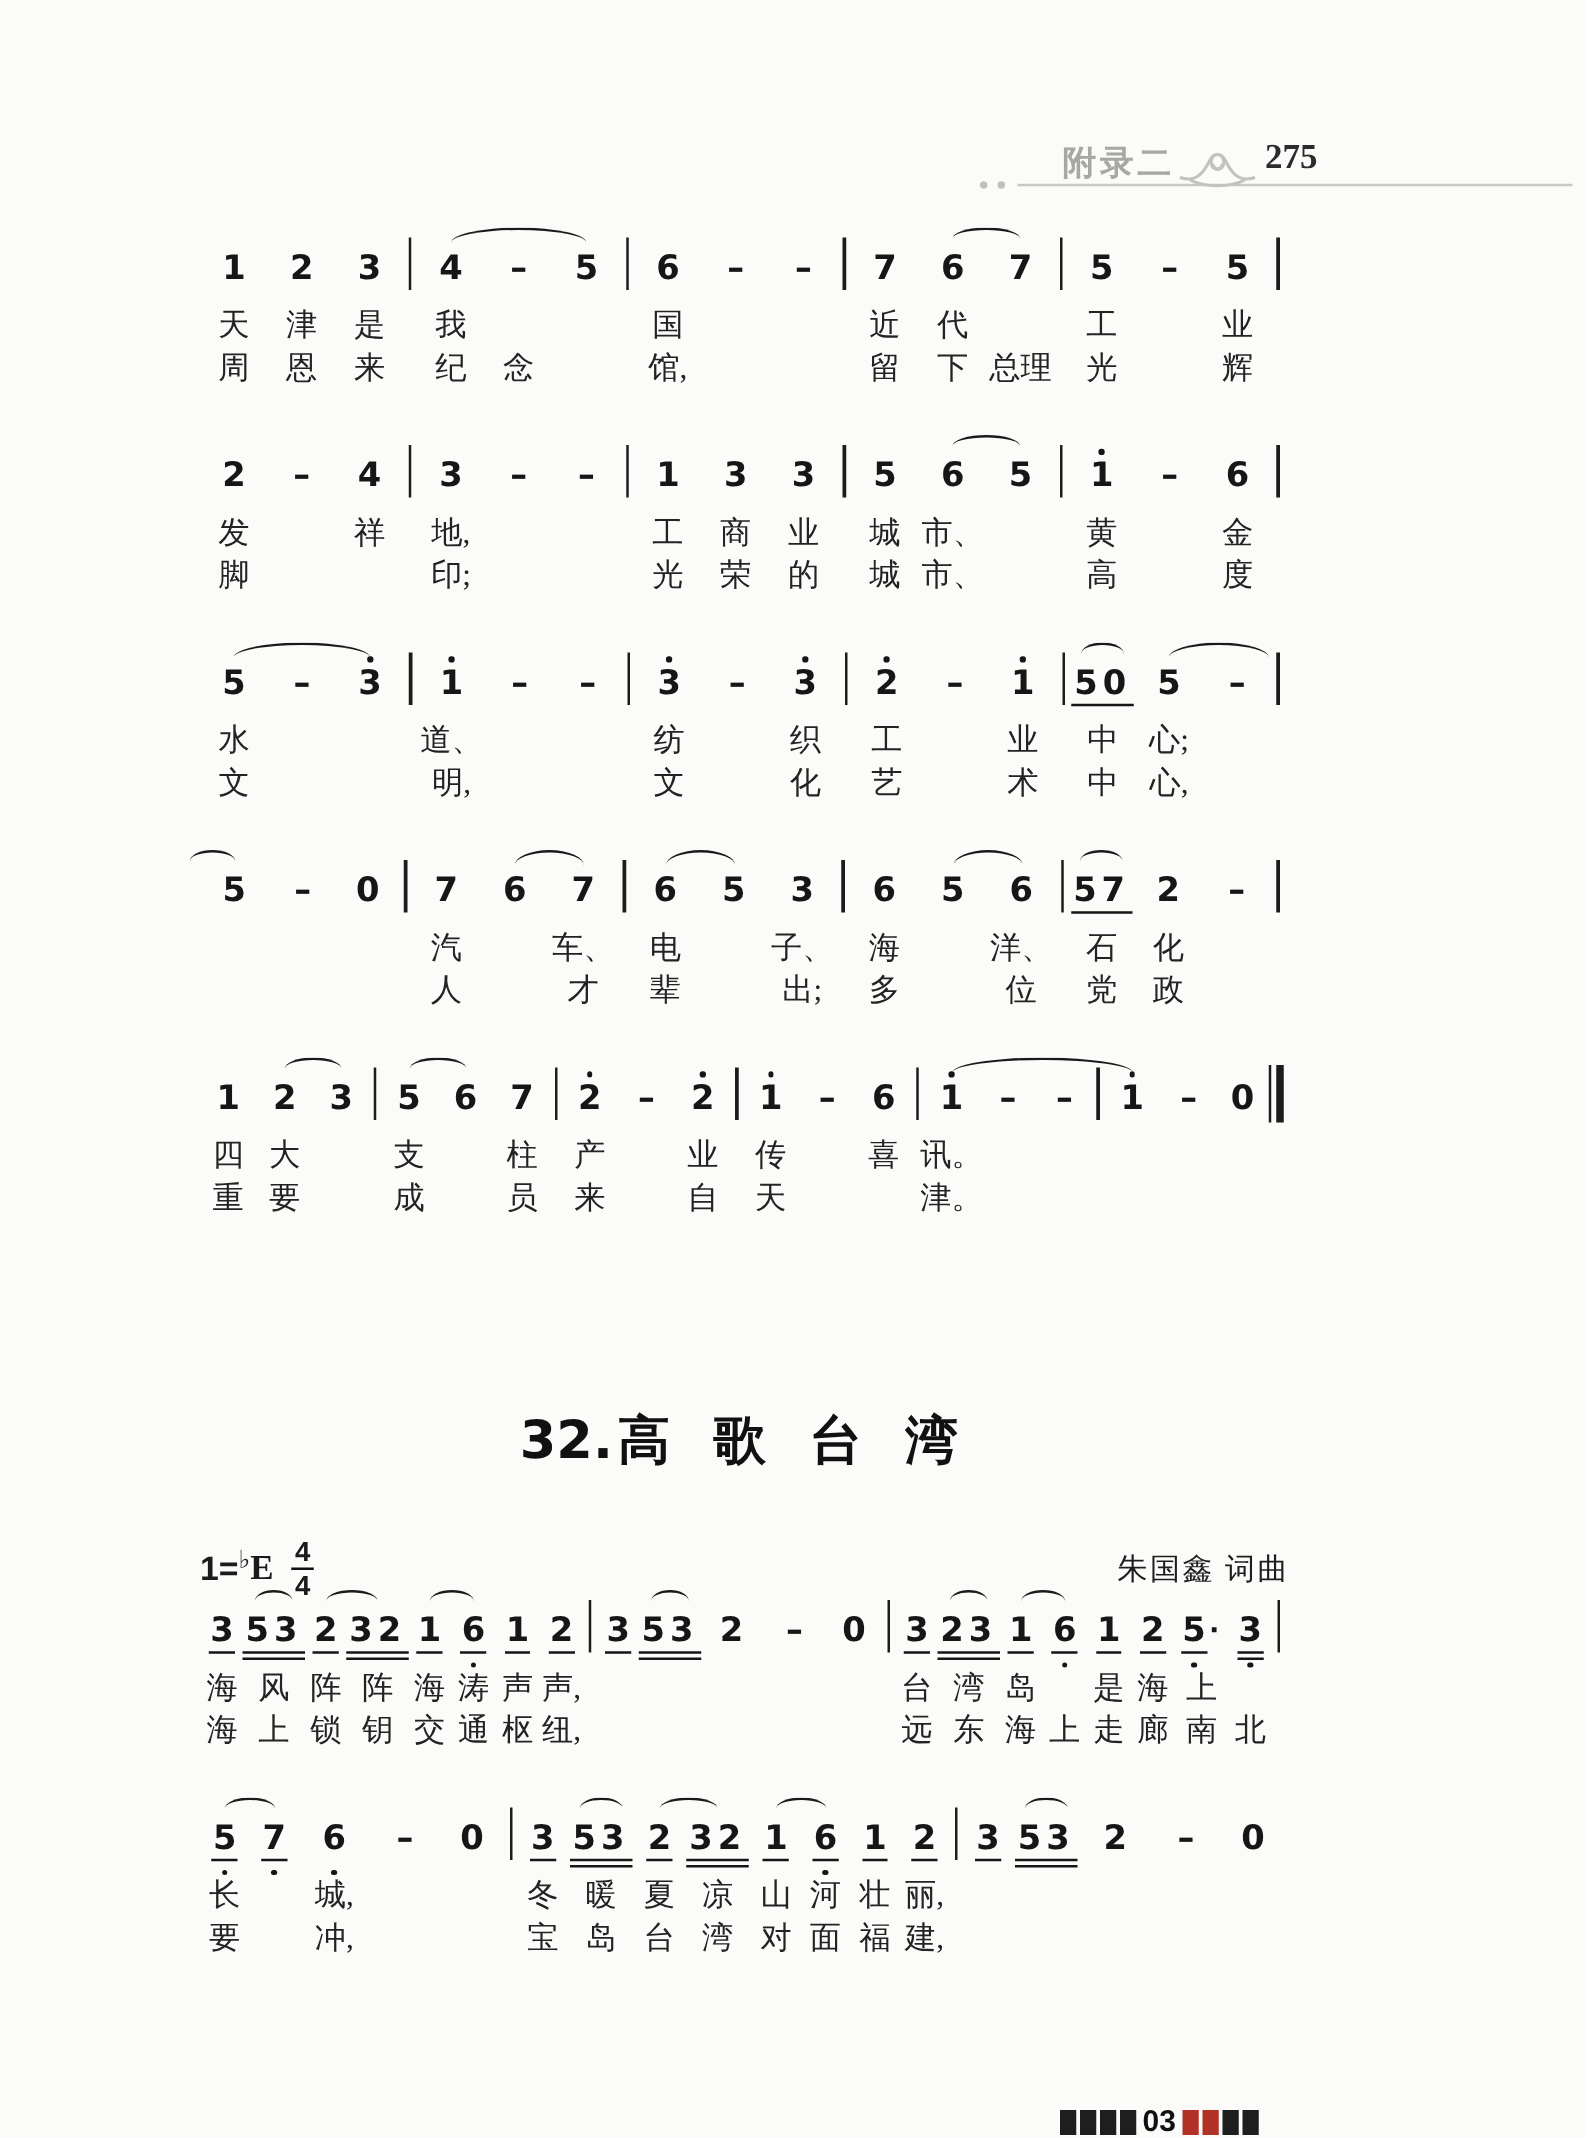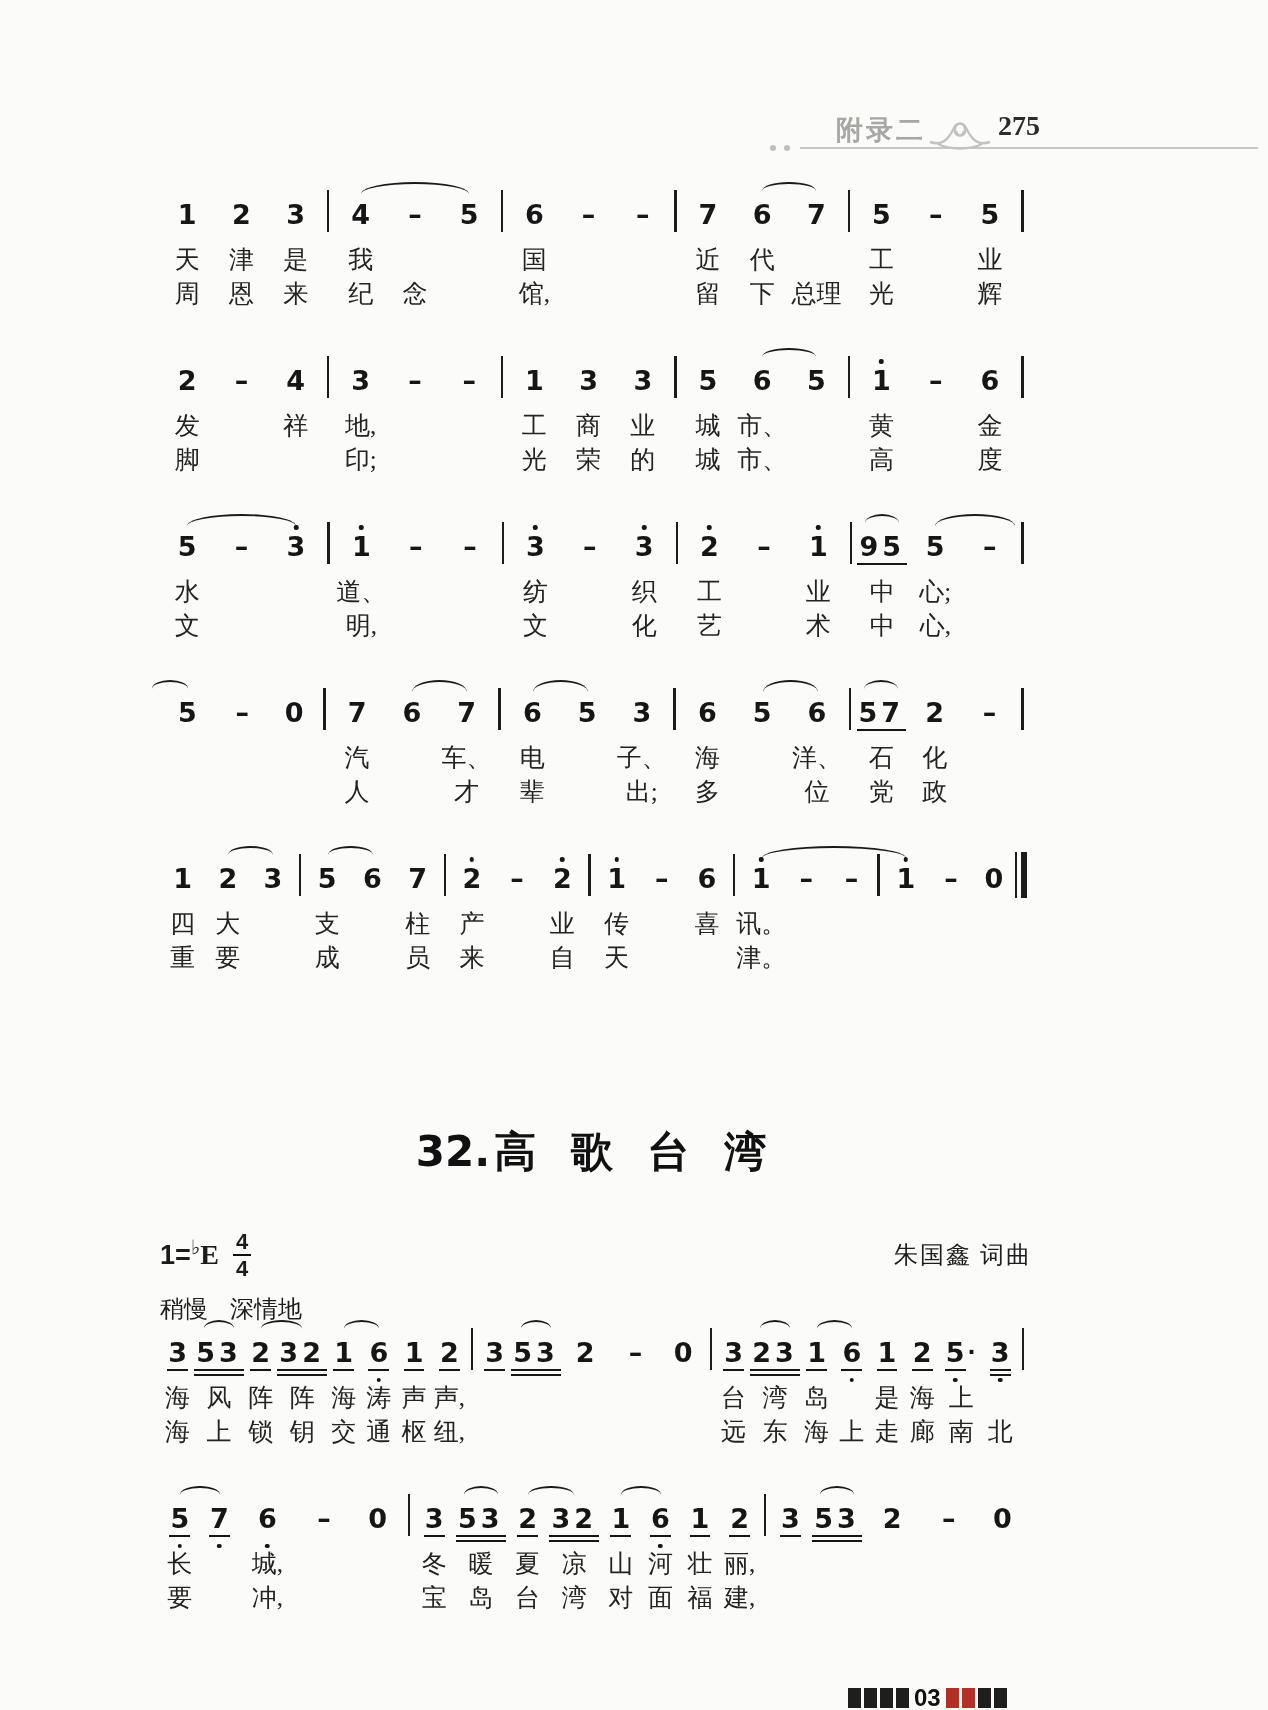--- a/index.html
+++ b/index.html
@@ -3,21 +3,21 @@
 <meta charset="utf-8">
 <style>
   html,body{margin:0;padding:0;}
   body{
     width:1268px;height:1710px;position:relative;
     background:#fbfbf9;color:#1b1b1b;
     font-family:"Liberation Sans","DejaVu Sans",sans-serif;
     overflow:hidden;
   }
   
-  .page-header{position:absolute;top:108px;left:0;right:0;height:46px;}
+  .page-header{position:absolute;top:108px;left:14px;right:0;height:46px;}
   .hdr-rule{position:absolute;top:39px;left:800px;right:10px;height:2px;background:#c9c7c3;}
   .hdr-dot{position:absolute;top:37px;width:6px;height:6px;border-radius:50%;background:#c2c0bc;}
   .hdr-section{
     position:absolute;top:4px;left:836px;
     font-family:"Liberation Serif","DejaVu Serif",serif;
     font-size:27px;font-weight:bold;color:#a9a7a3;letter-spacing:3px;
   }
   .hdr-swirl{position:absolute;top:8px;left:928px;}
   .hdr-page{
     position:absolute;top:2px;left:998px;
@@ -449,21 +449,21 @@
               <div class="note">1<div class="dot-above"></div></div>
             </div>
             <div class="lyric l1">业</div>
             <div class="lyric l2">术</div>
           </div>
           <div class="cell barcell" style="width: 10.884px;">
             <div class="barline"></div>
           </div>
           <div class="cell" style="width: 51.6991px;">
             <div class="note-box">
-              <div class="note u1 pair">95</div>
+              <div class="note u1 pair">50</div>
             </div>
             <div class="lyric l1">中</div>
             <div class="lyric l2">中</div>
           </div>
           <div class="cell" style="width: 54.4201px;">
             <div class="note-box">
               <div class="note">5</div>
             </div>
             <div class="lyric l1">心;</div>
             <div class="lyric l2">心,</div>
@@ -778,24 +778,20 @@
         <span class="flat">♭</span>
         <span class="key-note">E</span>
       <span class="frac">
         <span class="top">4</span>
         <span class="bot">4</span>
       </span>
     </div>
     <div class="credit">朱国鑫  词曲</div>
   </div>
 
-  <div class="tempo-row">
-    <span>稍慢</span>
-    <span>深情地</span>
-  </div>
 
   <div id="systems-bottom">
       <div class="system">
         <div class="cells">
           <div class="cell" style="width: 35.2232px;">
             <div class="note-box">
               <div class="note u1">3</div>
             </div>
             <div class="lyric l1">海</div>
             <div class="lyric l2">海</div>

